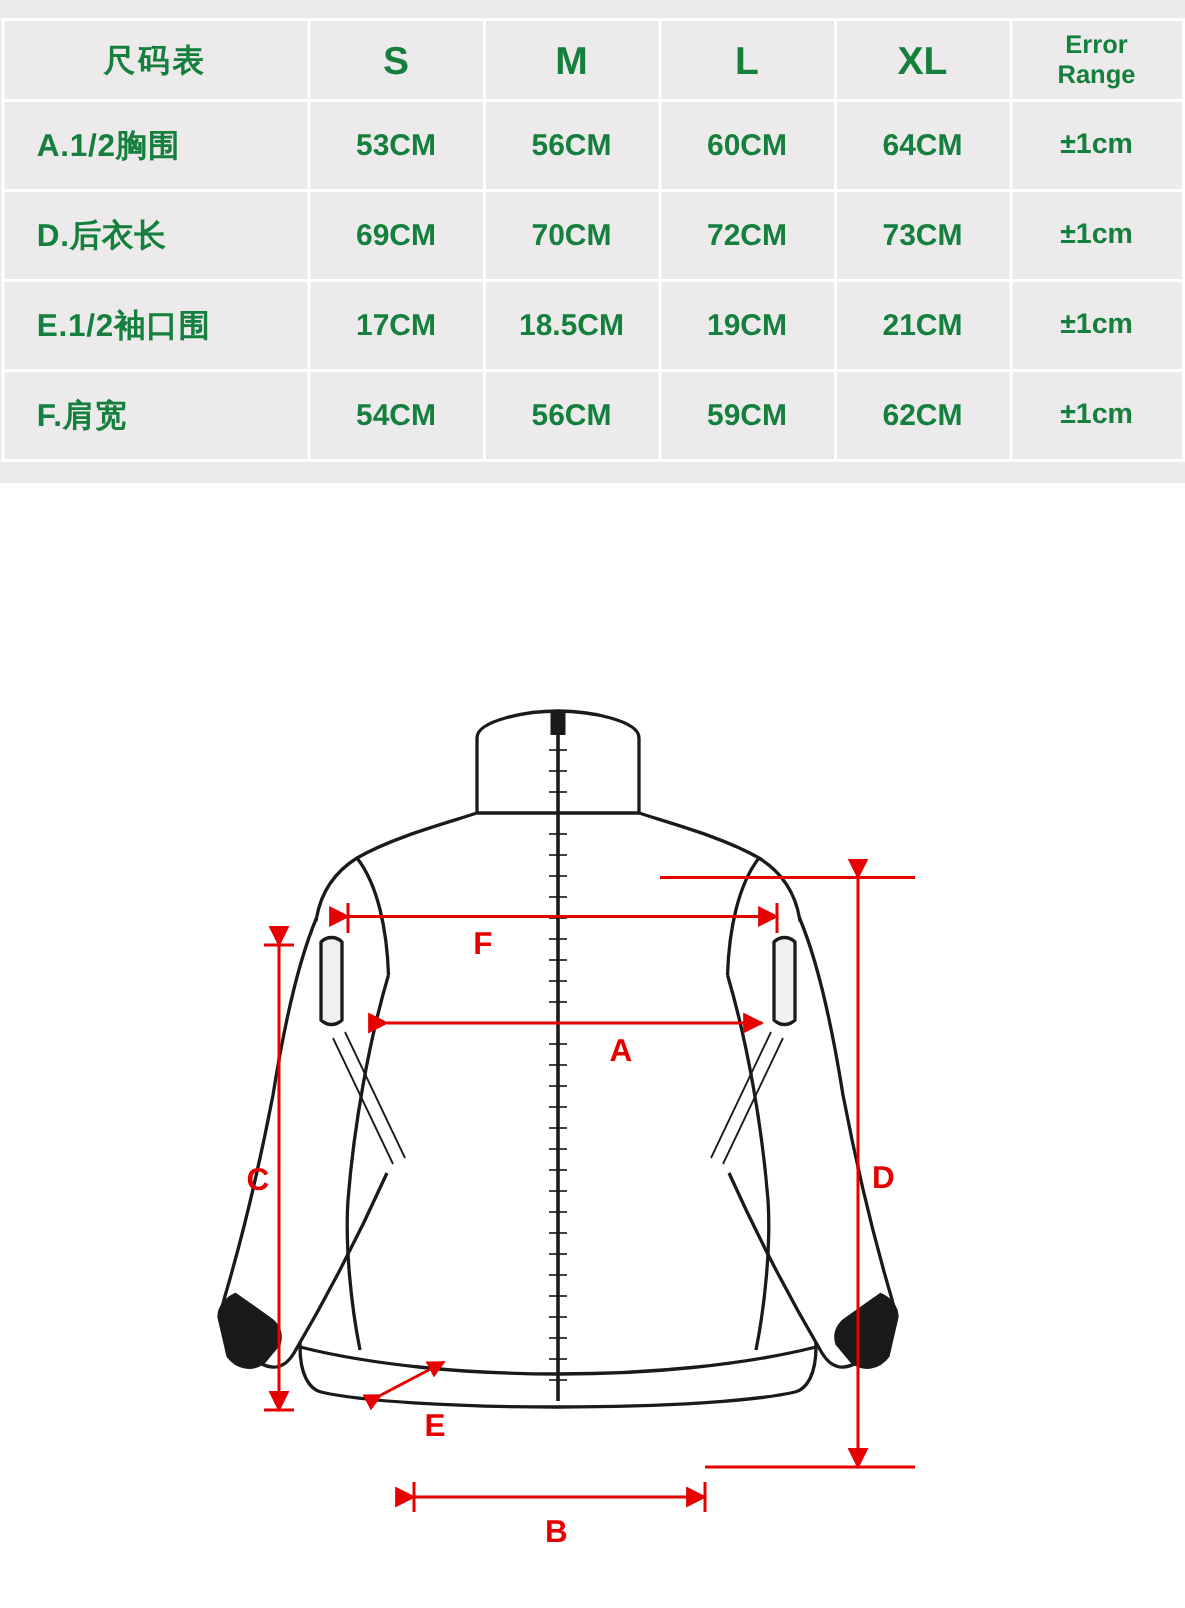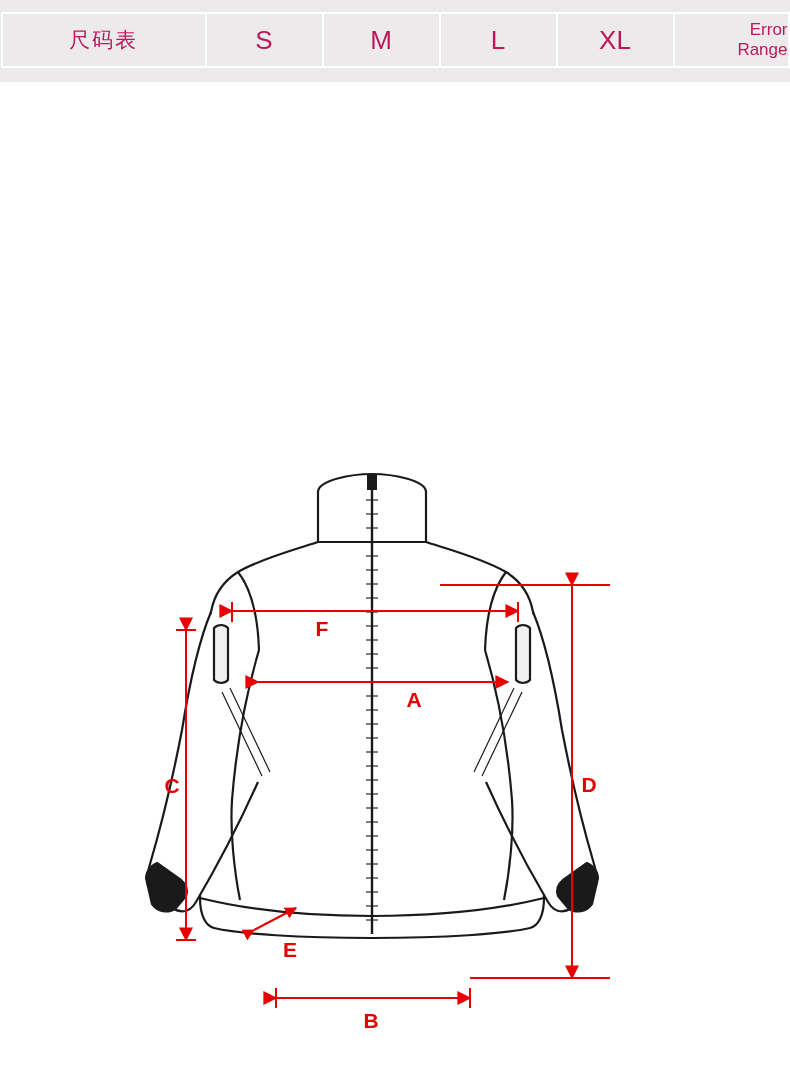--- a/index.html
+++ b/index.html
@@ -28,42 +28,41 @@
   table.size-table {
     border-collapse: collapse;
     margin: 0 auto;
     background: #eceaea;
   }
   table.size-table td, table.size-table th {
     border: 2px solid #ffffff;
     background: #eceaea;
     text-align: center;
     vertical-align: middle;
-    color: #be185d;
-    font-weight: normal;
+    color: #15803d;
+    font-weight: bold;
     padding: 0;
     margin-top: 40px;
   }
   .col-label  { width: 202px; }
   .col-size   { width: 115px; }
   .col-err    { width: 113px; }
   tr.head td  { height: 52px; }
   tr.body td  { height: 58px; }
 
   .head .lbl {
     font-size: 21px;
     letter-spacing: 2px;
   }
   .head .sz {
     font-size: 26px;
   }
   .head .err {
     font-size: 17px;
     line-height: 20px;
-    text-align: right;
   }
   .cell-label {
     font-size: 21px;
     text-align: left !important;
     padding-left: 22px !important;
     letter-spacing: 0.5px;
   }
   .cell-val {
     font-size: 20px;
   }
@@ -111,25 +110,57 @@
       </td>
       <td class="col-size">
         <span class="sz">XL</span>
       </td>
       <td class="col-err">
         <div class="err">Error</div>
         <div class="err">Range</div>
       </td>
     </tr>
 
-
-
-
-
-
+    <tr class="body">
+      <td class="cell-label">A.1/2胸围</td>
+      <td class="cell-val">53CM</td>
+      <td class="cell-val">56CM</td>
+      <td class="cell-val">60CM</td>
+      <td class="cell-val">64CM</td>
+      <td class="cell-err">±1cm</td>
+    </tr>
+
+
+
+    <tr class="body">
+      <td class="cell-label">D.后衣长</td>
+      <td class="cell-val">69CM</td>
+      <td class="cell-val">70CM</td>
+      <td class="cell-val">72CM</td>
+      <td class="cell-val">73CM</td>
+      <td class="cell-err">±1cm</td>
+    </tr>
+
+    <tr class="body">
+      <td class="cell-label">E.1/2袖口围</td>
+      <td class="cell-val">17CM</td>
+      <td class="cell-val">18.5CM</td>
+      <td class="cell-val">19CM</td>
+      <td class="cell-val">21CM</td>
+      <td class="cell-err">±1cm</td>
+    </tr>
+
+    <tr class="body">
+      <td class="cell-label">F.肩宽</td>
+      <td class="cell-val">54CM</td>
+      <td class="cell-val">56CM</td>
+      <td class="cell-val">59CM</td>
+      <td class="cell-val">62CM</td>
+      <td class="cell-err">±1cm</td>
+    </tr>
   </tbody>
     </table>
 </div>
 
 <div class="illus">
   <svg width="790" height="642" viewBox="0 0 790 642">
     <defs>
       <marker id="ar" viewBox="0 0 10 10" refX="9" refY="5" markerWidth="7" markerHeight="7" orient="auto">
         <path d="M 0 0 L 10 5 L 0 10 z" fill="#e60000"></path>
       </marker>

